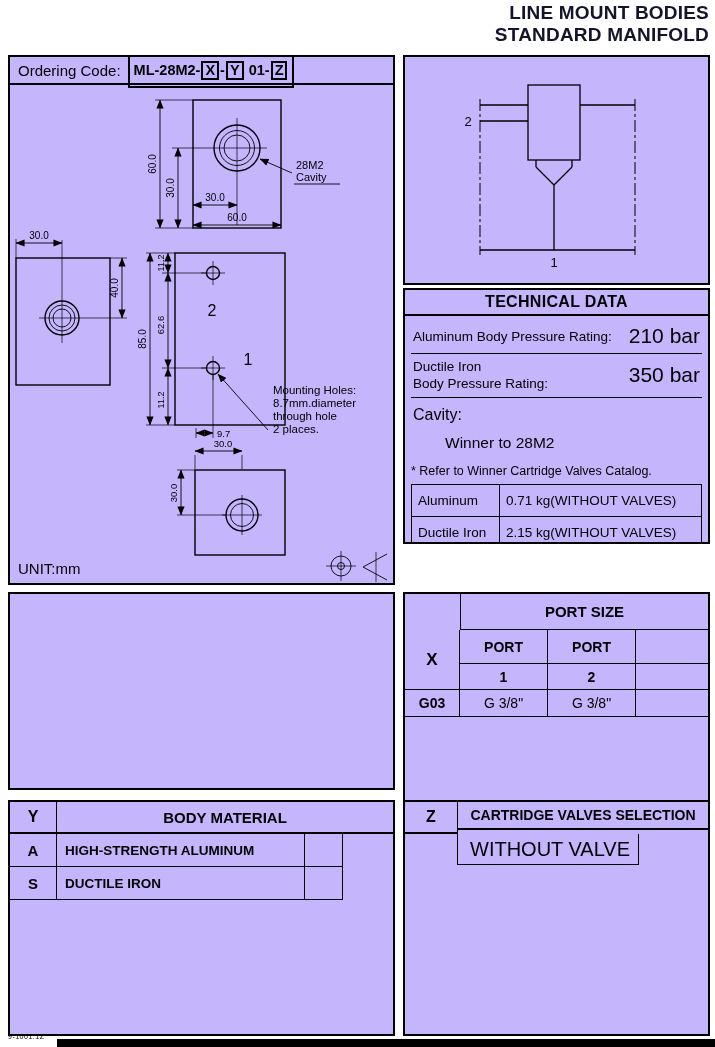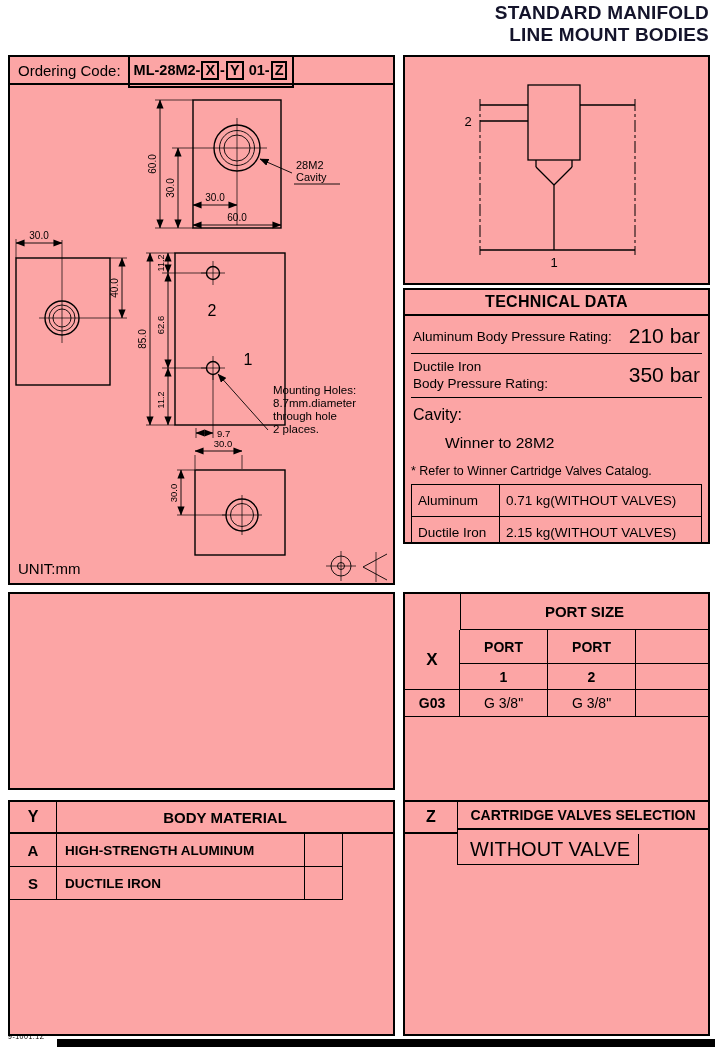--- a/index.html
+++ b/index.html
@@ -4,21 +4,21 @@
 <style>
   * { box-sizing: border-box; margin: 0; padding: 0; }
   html,body { width:715px; height:1047px; }
   body {
     position: relative;
     background: #ffffff;
     color: #000;
     font-family: "Liberation Sans", sans-serif;
     overflow: hidden;
   }
-  .panel { position:absolute; border:2px solid #000; background:#fca5a5; overflow:hidden; }
+  .panel { position:absolute; border:2px solid #000; background:#c4b5fd; overflow:hidden; }
   .bold { font-weight:bold; }
 
   
   .title-block { position:absolute; top:2px; right:6px; text-align:right;
     font-weight:bold; font-size:19px; line-height:22px; color:#14142b; letter-spacing:0.2px; }
 
   
   #left-main { left:8px; top:55px; width:387px; height:530px; }
   .ordering-strip { height:28px; border-bottom:2px solid #000; display:flex;
     align-items:center; padding-left:8px; font-size:15px; }
@@ -75,22 +75,22 @@
   #cartridge-panel { left:403px; top:800px; width:307px; height:236px; }
 
   
   .footer-code { position:absolute; left:8px; top:1033px; font-size:7px; letter-spacing:0.5px; }
   .footer-bar { position:absolute; left:57px; top:1039px; width:658px; height:8px; background:#000; }
 </style>
 </head>
 <body>
 
 <div class="title-block">
+  <div>LINE MOUNT BODIES</div>
   <div>STANDARD MANIFOLD</div>
-  <div>LINE MOUNT BODIES</div>
 </div>
 
 <div class="panel" id="left-main">
   <div class="ordering-strip">
     <span>Ordering Code:</span>
     <span class="code-box"><span>ML-28M2-</span><span class="code-hl">X</span><span>-</span><span class="code-hl">Y</span><span> 01-</span><span class="code-hl">Z</span></span>
   </div>
 
   <div class="drawing-area">
     <svg width="383" height="498" viewBox="0 0 383 498">

